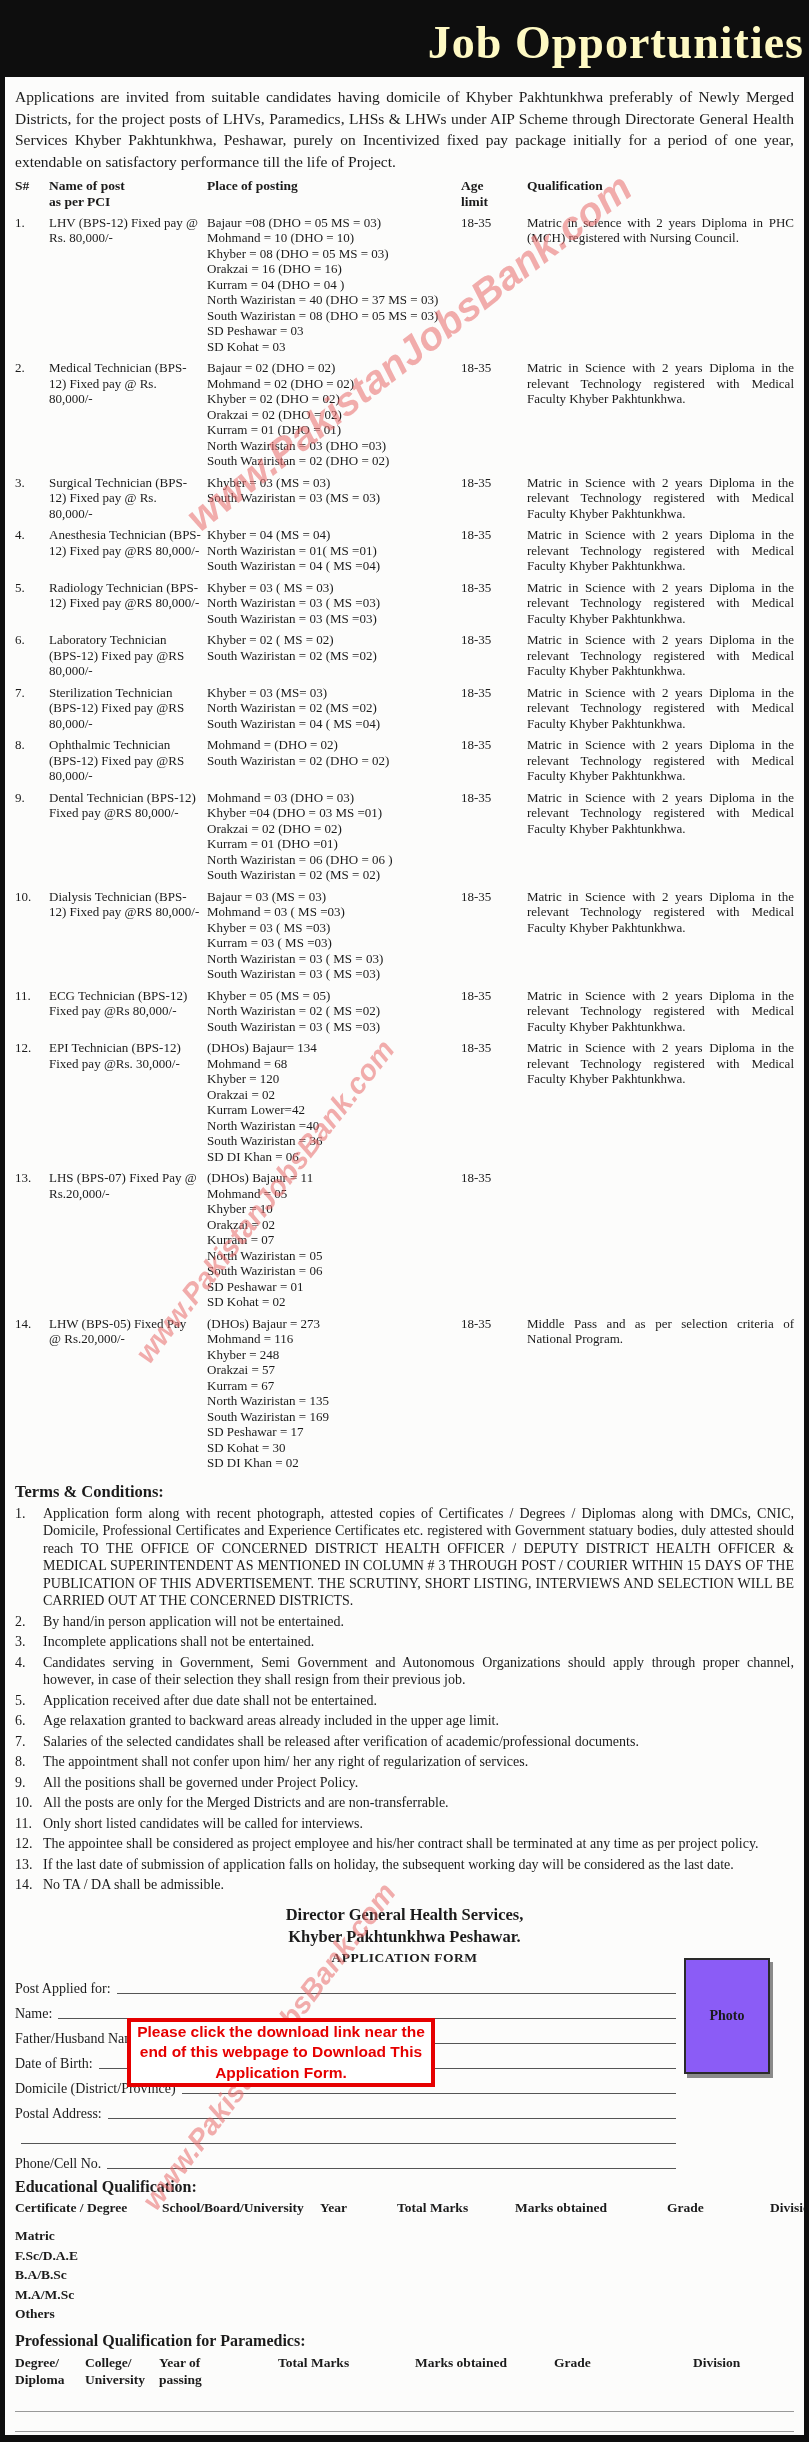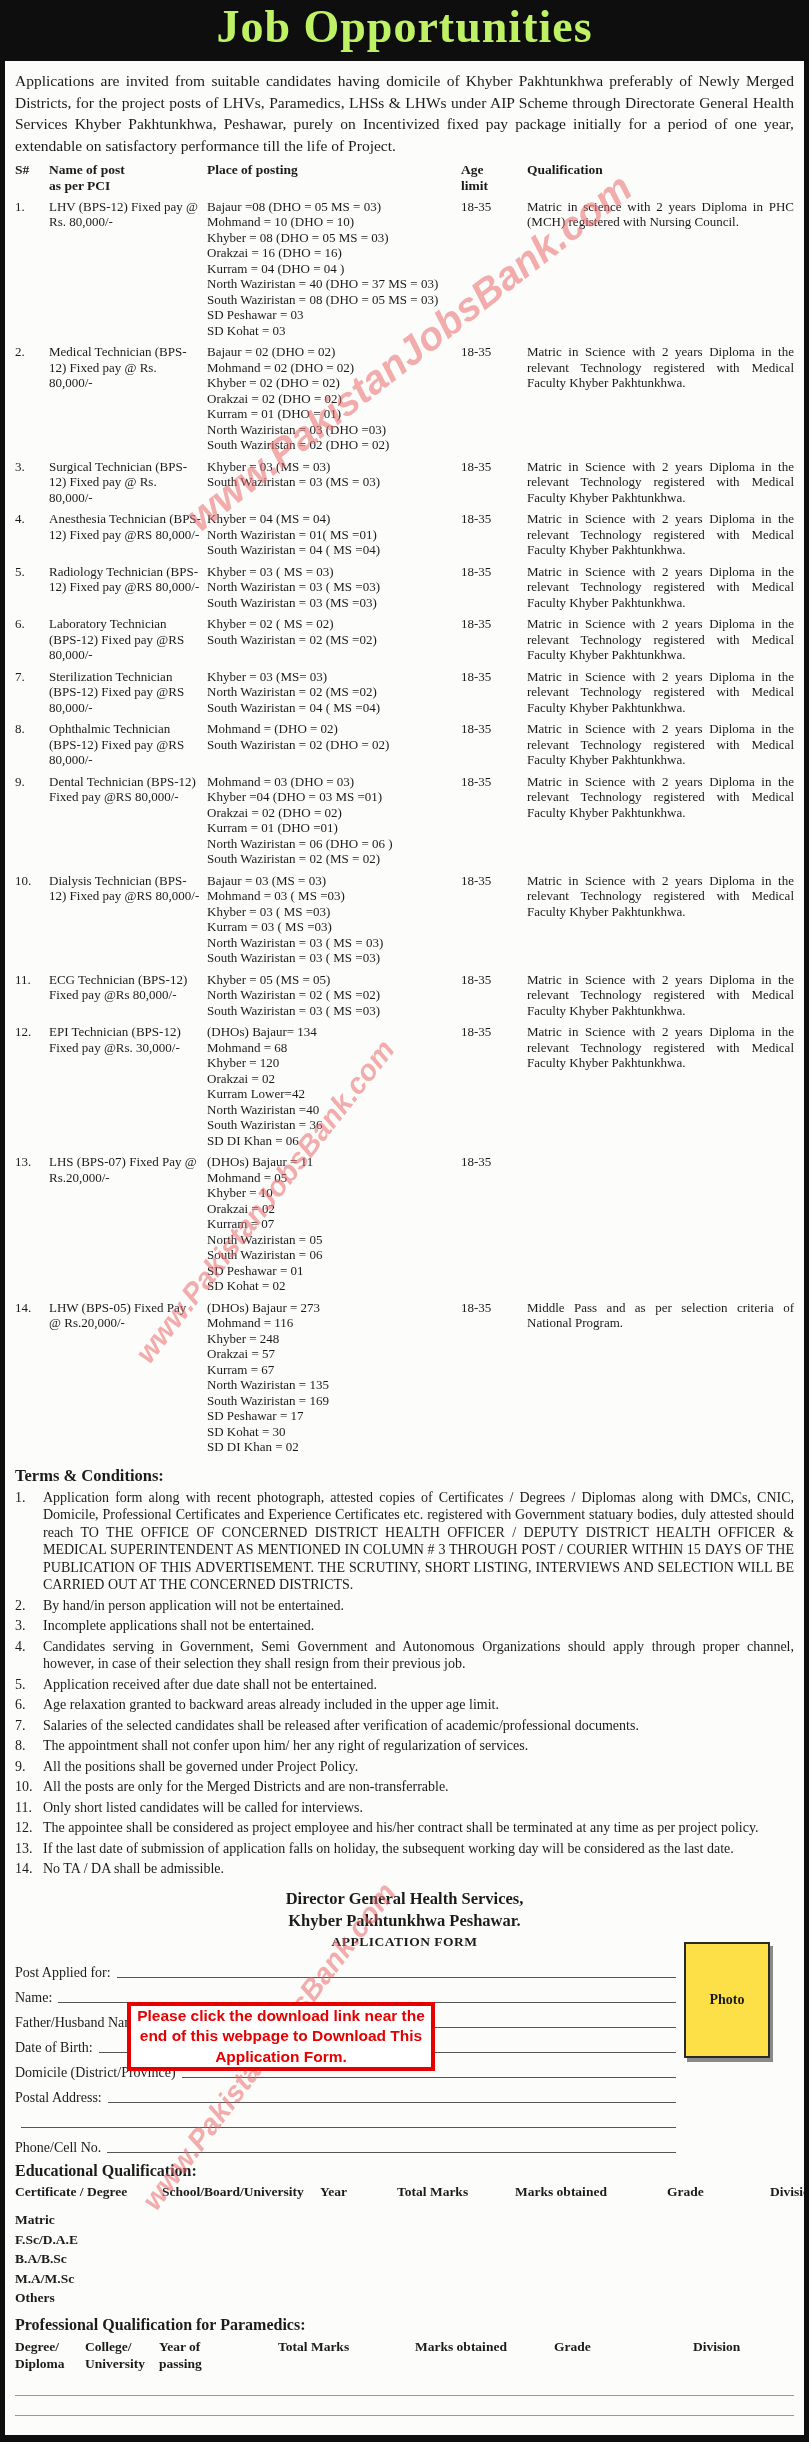--- a/index.html
+++ b/index.html
@@ -2,21 +2,21 @@
 <html><head>
 <meta charset="utf-8">
 <style>
   html,body{margin:0;padding:0;background:#e8e8e8;}
   .page{
     width:809px;height:2442px;margin:0 auto;position:relative;background:#fcfcfb;
     font-family:"Liberation Serif",serif;color:#1b1b1b;
     border-left:5px solid #0e0e0e;border-right:5px solid #0e0e0e;border-bottom:7px solid #0e0e0e;
     box-sizing:border-box;display:flex;flex-direction:column;overflow:hidden;
   }
-  .title-band{background:#0e0e0e;color:#bef264;text-align:center;padding:0 0 8px;}
+  .title-band{background:#0e0e0e;color:#fef9c3;text-align:right;padding:16px 0 8px;}
   .title-band h1{margin:0;font-size:46px;font-weight:bold;letter-spacing:1px;}
   .content{padding:6px 10px 0;flex:1;display:flex;flex-direction:column;}
   .intro{font-size:15.5px;line-height:1.4;text-align:justify;margin:3px 0 5px;}
   
   .jobs{font-size:13px;line-height:15.5px;}
   .jhead,.jrow{display:grid;grid-template-columns:28px 152px 248px 60px 1fr;column-gap:6px;}
   .jhead{font-weight:bold;font-size:13.5px;line-height:16px;margin-bottom:5px;}
   .jrow{margin-bottom:6px;}
   .jrow .qual{text-align:justify;}
   
@@ -25,21 +25,21 @@
   
   .signoff{text-align:center;font-weight:bold;font-size:16.5px;line-height:1.35;margin:7px 0 0;}
   .form-title{text-align:center;font-weight:bold;font-size:13.5px;letter-spacing:.5px;margin:2px 0 6px;}
   
   .appform{position:relative;font-size:14px;}
   .fields{padding-right:116px;}
   .frow{display:flex;align-items:flex-end;height:25px;}
   .frow .lbl{white-space:nowrap;}
   .frow .line{flex:1;border-bottom:1px solid #555;margin:0 2px 3px 6px;min-height:1px;}
   .photo{position:absolute;right:24px;top:-14px;width:82px;height:112px;border:2px solid #2a2a2a;
-    box-shadow:3px 4px 0 #8a8a8a;background:#fde047;display:flex;align-items:center;justify-content:center;
+    box-shadow:3px 4px 0 #8a8a8a;background:#8b5cf6;display:flex;align-items:center;justify-content:center;
     font-weight:bold;font-size:14px;z-index:2;}
   .dlnote{position:absolute;left:112px;top:46px;width:288px;border:4px solid #e60000;background:#fff;
     color:#e60000;font-family:"Liberation Sans",sans-serif;font-weight:bold;font-size:15.5px;
     text-align:center;padding:0 6px;line-height:1.3;z-index:5;}
   .sec-head{font-weight:bold;font-size:16px;margin:6px 0 4px;}
   .edu-head{display:grid;grid-template-columns:147px 158px 77px 118px 152px 103px 1fr;font-weight:bold;font-size:13.5px;margin-bottom:12px;}
   .edu-row{font-weight:bold;font-size:13.5px;height:19.5px;}
   .prof-head{display:grid;grid-template-columns:70px 74px 119px 137px 139px 139px 1fr;font-weight:bold;font-size:13.5px;line-height:17px;margin-bottom:4px;}
   .ruled{border-bottom:1.5px solid #999;height:19px;}
   .ruled.first{margin-top:4px;}

